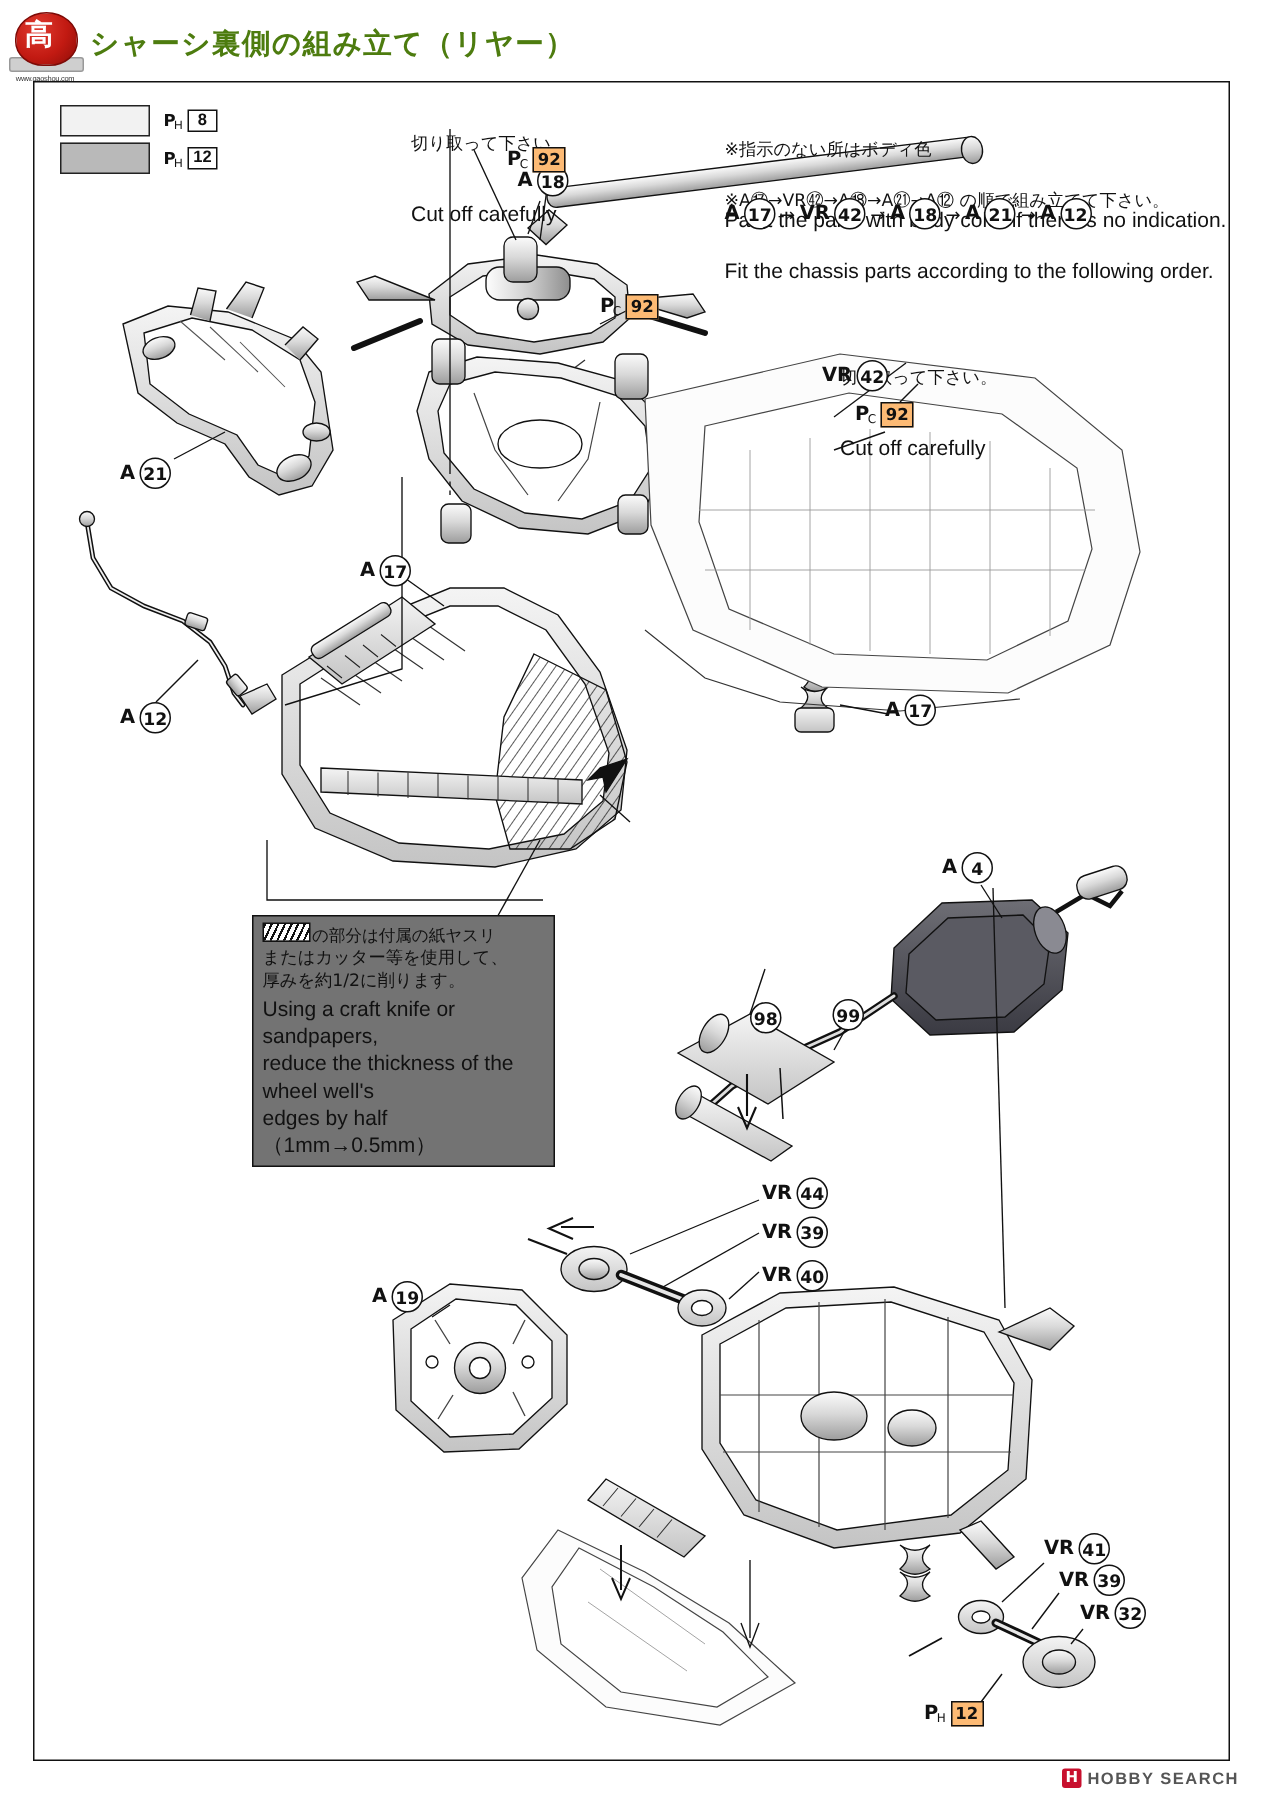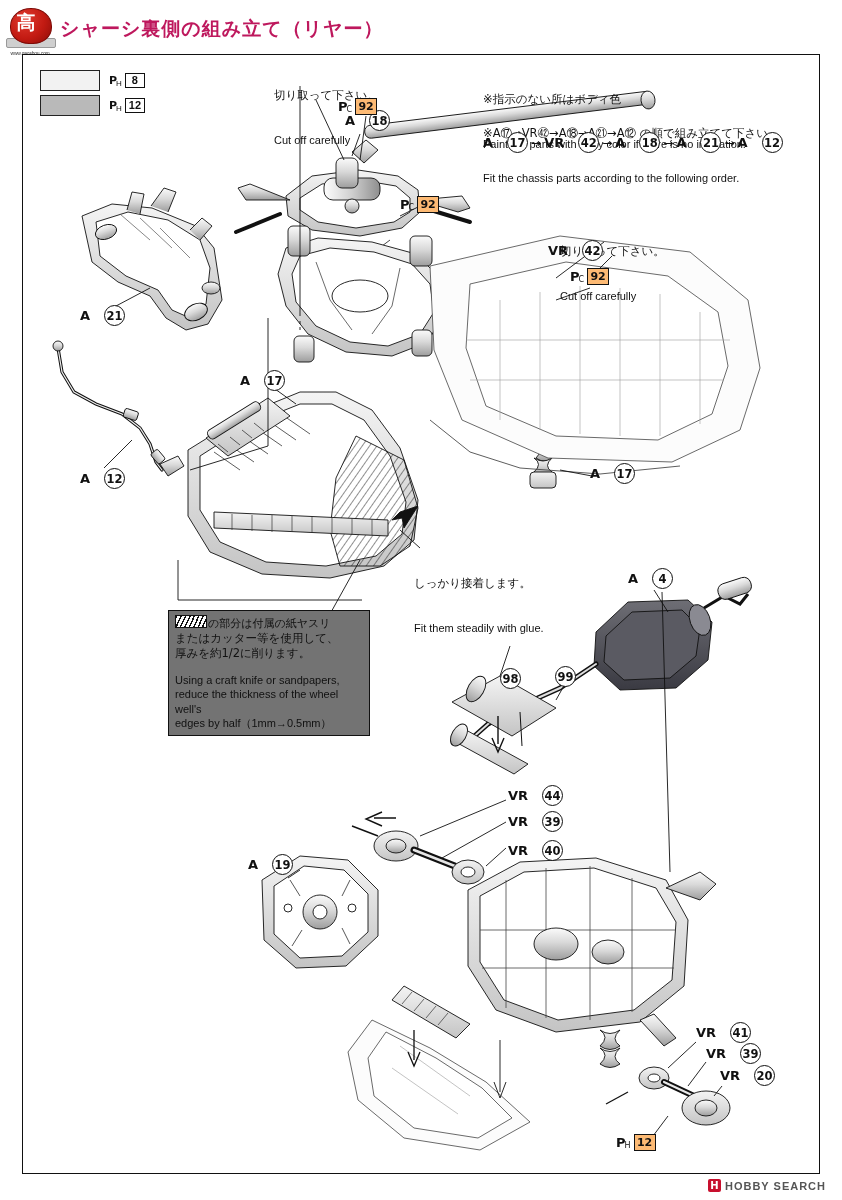--- a/index.html
+++ b/index.html
@@ -29,21 +29,21 @@
   }
   .logo .base{
     position:absolute;left:0;bottom:6px;width:48px;height:8px;background:#cfcfcf;border:1px solid #999;border-radius:2px;
   }
   .logo .url{
     position:absolute;left:0;bottom:-2px;width:48px;text-align:center;font-size:5px;color:#333;
     font-family:"Liberation Sans", sans-serif;letter-spacing:-0.2px;
   }
   .page-title{
     position:absolute;left:60px;top:16px;font-size:19px;font-weight:bold;letter-spacing:1px;
-    font-family:"DejaVu Sans", sans-serif;color:#be185d;white-space:nowrap;
+    font-family:"DejaVu Sans", sans-serif;color:#4d7c0f;white-space:nowrap;
   }
 
   
   .frame{
     position:absolute;left:22px;top:54px;width:796px;height:1118px;
     border:1.5px solid #111;background:#fff;
   }
 
   
   .swatches{position:absolute;left:40px;top:70px;}
@@ -55,29 +55,29 @@
   .sw-pref{font-weight:bold;font-size:11px;font-family:"DejaVu Sans", sans-serif;}
   .sw-sub{font-size:8px;vertical-align:sub;position:relative;top:3px;margin-left:-1px;}
   .boxnum{
     display:inline-block;border:1px solid #111;padding:0 3px;margin-left:3px;font-size:11px;
     line-height:13px;font-weight:bold;background:#fff;min-width:12px;text-align:center;
   }
 
   
   .txt{position:absolute;font-size:11px;line-height:1.35;white-space:pre;}
   .jp{font-family:"DejaVu Sans", sans-serif;font-size:11.5px;}
-  .en{font-family:"Liberation Sans", sans-serif;font-size:11px;line-height:1.3;}
+  .en{font-family:"Liberation Sans", sans-serif;font-size:14px;line-height:1.3;}
 
   
   .callout{position:absolute;display:flex;align-items:center;font-family:"DejaVu Sans", sans-serif;}
   .co-letter{font-size:13px;font-weight:bold;letter-spacing:0px;}
   .co-circle{
     display:inline-flex;align-items:center;justify-content:center;
     width:19px;height:19px;border:1.3px solid #111;border-radius:50%;
-    font-size:11.5px;font-weight:bold;margin-left:14px;background:#fff;
+    font-size:11.5px;font-weight:bold;margin-left:3px;background:#fff;
   }
   .co-sq{
     display:inline-flex;align-items:center;justify-content:center;
     min-width:16px;height:15px;border:1.2px solid #111;
     font-size:11px;font-weight:bold;margin-left:3px;background:#fdba74;padding:0 2px;
   }
   .co-sub{font-size:8px;position:relative;top:3px;margin-left:-1px;}
 
   
   .notebox{
@@ -456,32 +456,28 @@
     <span class="co-letter">A</span>
       <span class="co-circle">18</span>
     <span style="margin:0 3px;font-size:12px;">→</span>
     <span class="co-letter">A</span>
       <span class="co-circle">21</span>
     <span style="margin:0 3px;font-size:12px;">→</span>
     <span class="co-letter">A</span>
       <span class="co-circle">12</span>
   </div>
 
-  <div class="txt" style="left:414px;top:546px;">
-    <div class="jp">しっかり接着します。</div>
-    <div class="en">Fit them steadily with glue.</div>
-  </div>
 
   <div class="notebox" style="left:168px;top:610px;width:188px;">
     <div style="font-size:11px;font-family:'DejaVu Sans',sans-serif;">
       <span class="hatch"></span><span>の部分は付属の紙ヤスリ</span>
     </div>
     <div class="jp">またはカッター等を使用して、</div>
     <div class="jp">厚みを約1/2に削ります。</div>
-    <div class="en" style="margin-top:12px;">Using a craft knife or sandpapers,</div>
+    <div class="en" style="margin-top:2px;">Using a craft knife or sandpapers,</div>
     <div class="en">reduce the thickness of the wheel well's</div>
     <div class="en">edges by half（1mm→0.5mm）</div>
   </div>
 
 
   <div class="callout" style="left:80px;top:305px;">
     <span class="co-letter">A</span>
     <span class="co-circle">21</span>
   </div>
 
@@ -540,21 +536,21 @@
     <span class="co-circle">41</span>
   </div>
 
   <div class="callout" style="left:706px;top:1043px;">
     <span class="co-letter">VR</span>
     <span class="co-circle">39</span>
   </div>
 
   <div class="callout" style="left:720px;top:1065px;">
     <span class="co-letter">VR</span>
-    <span class="co-circle">20</span>
+    <span class="co-circle">32</span>
   </div>
 
   <div class="callout" style="left:500px;top:630px;">
     <span class="co-circle" style="margin-left:0;margin-top:38px;">98</span>
   </div>
 
   <div class="callout" style="left:555px;top:666px;text-align:center;">
     <span class="co-circle" style="margin-left:0;">99</span>
   </div>
 

